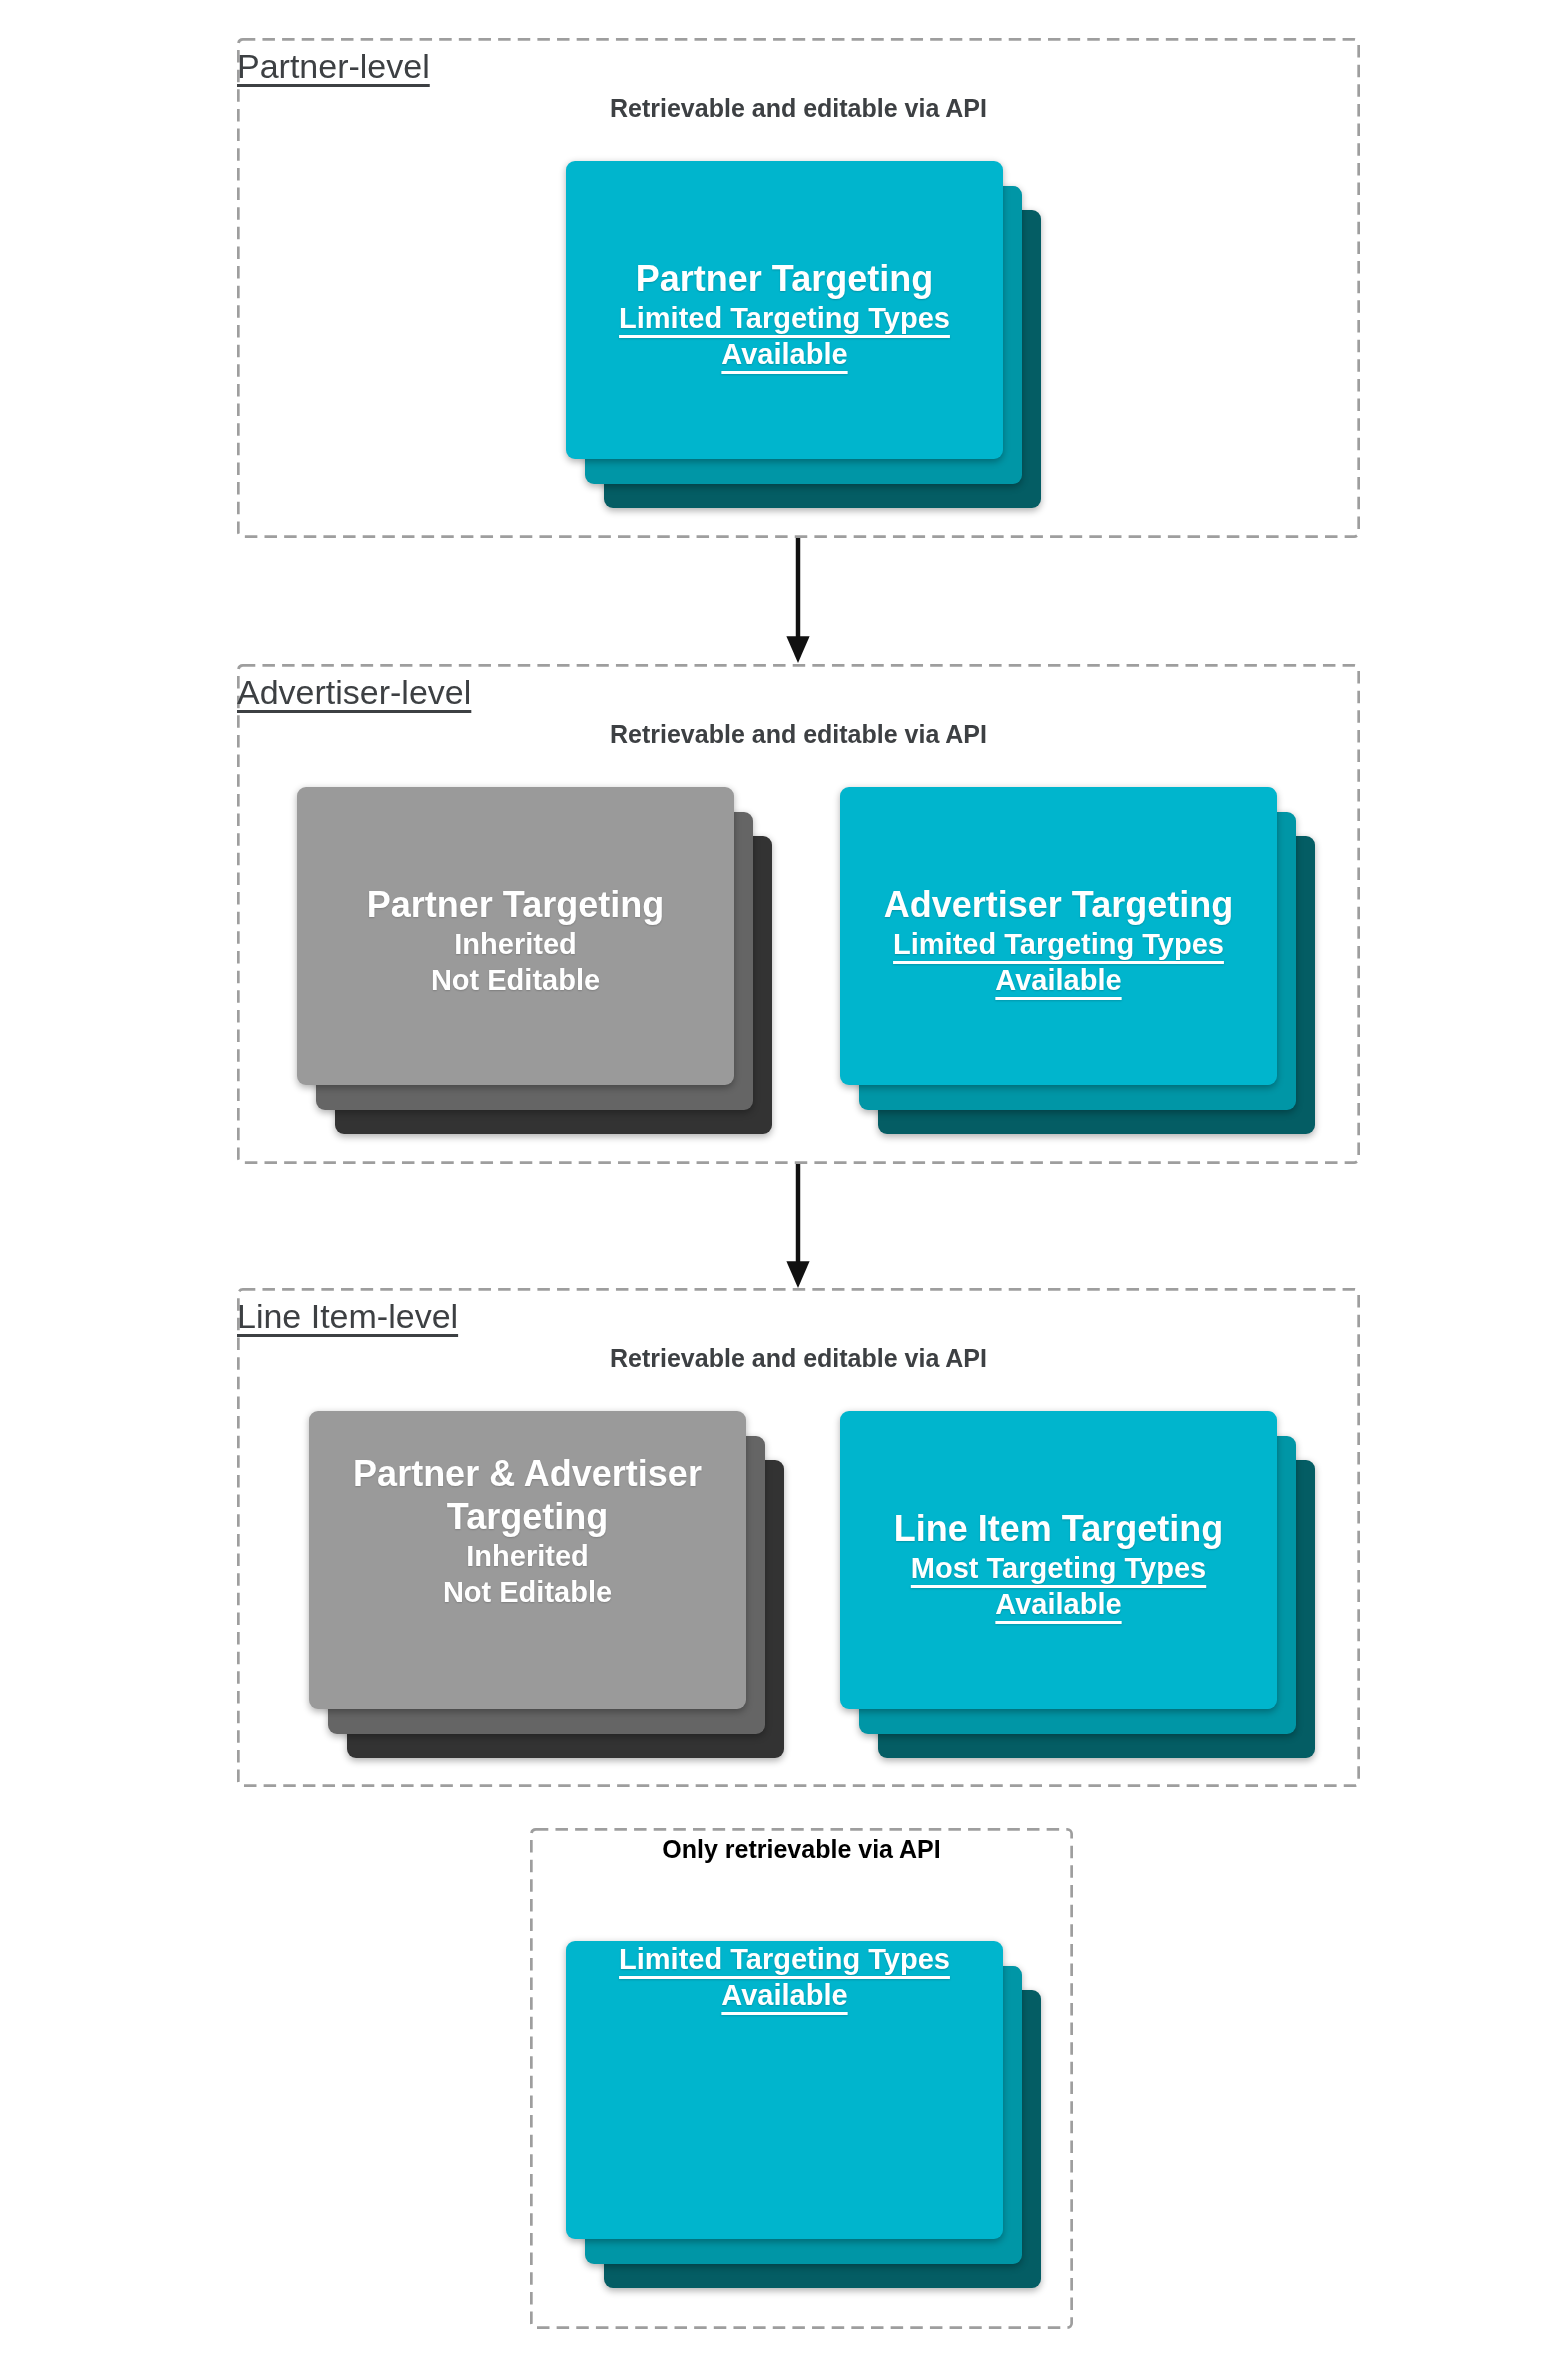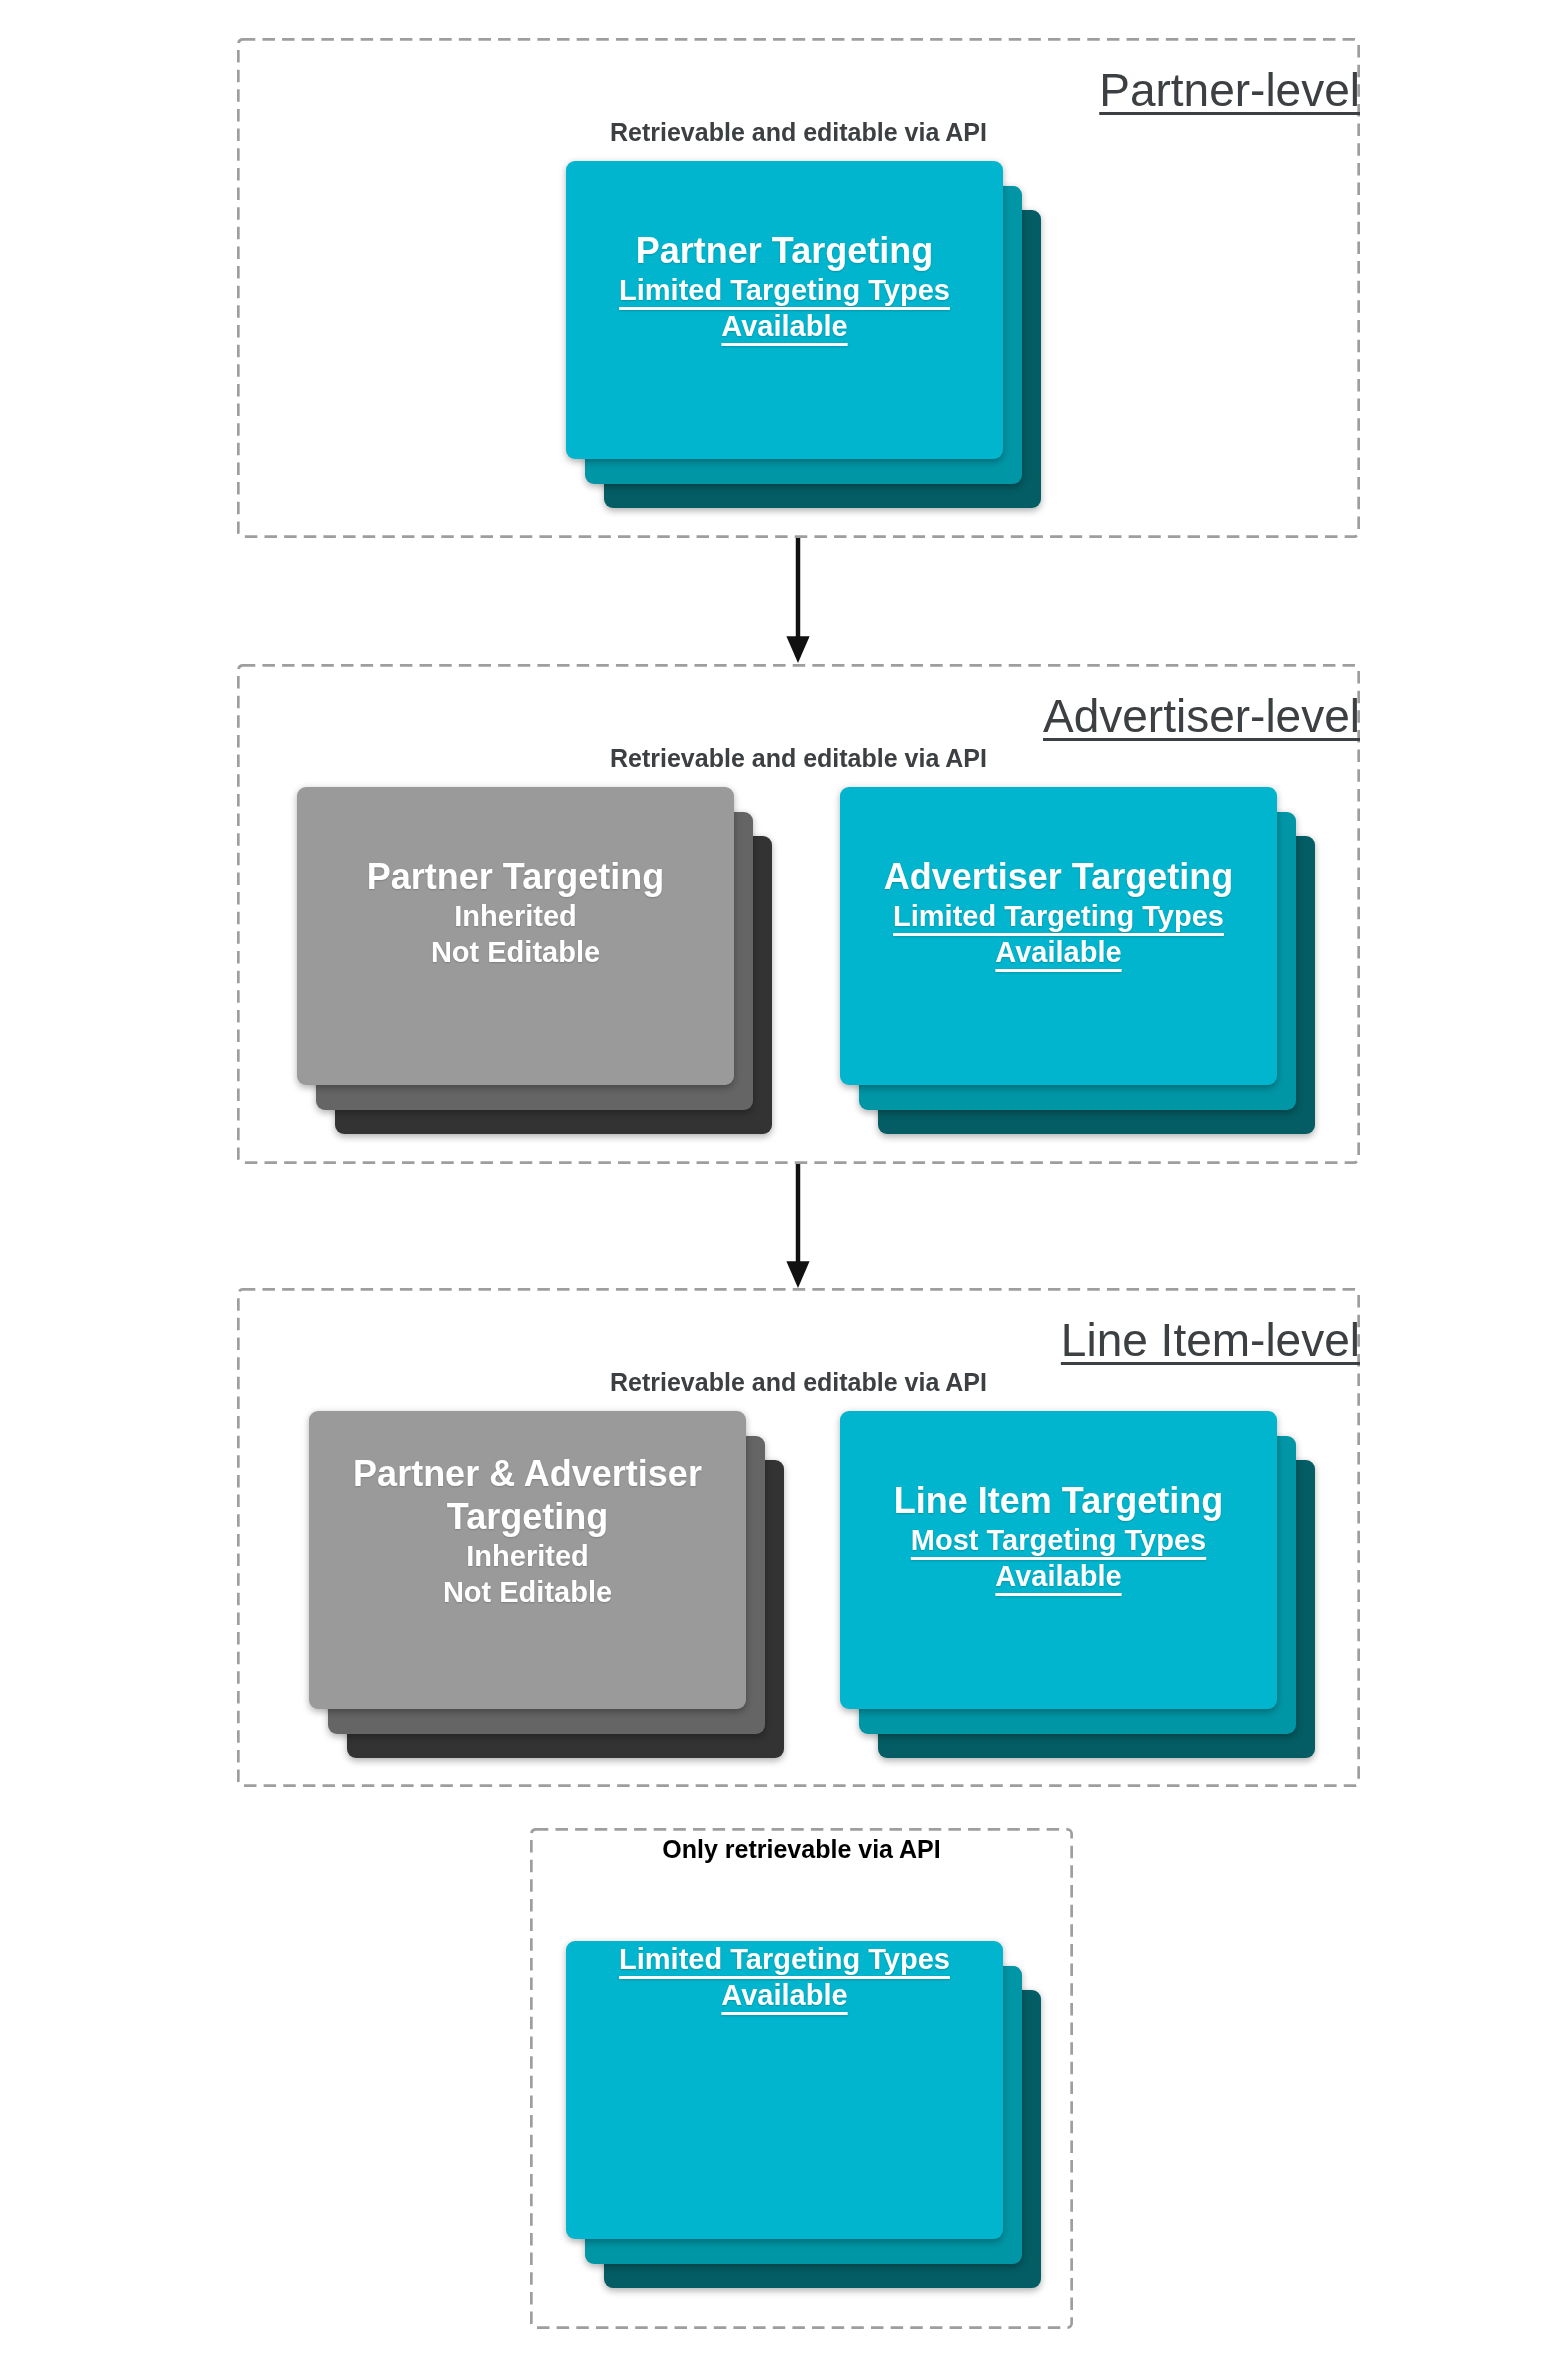--- a/index.html
+++ b/index.html
@@ -7,22 +7,22 @@
     width:1567px;height:2366px;position:relative;
     font-family:"Liberation Sans", sans-serif;
     color:#3d4043;
   }
   .canvas{position:absolute;inset:0;}
 
   
   .panel{position:absolute;background:#ffffff;}
   .panel > svg.dash{position:absolute;left:0;top:0;pointer-events:none;}
   .panel .ttl{
-    position:relative;margin-top:32px;text-align:right;
-    font-size:46px;line-height:41px;font-weight:400;color:#3d4043;
+    position:relative;margin-top:8px;text-align:left;
+    font-size:34px;line-height:41px;font-weight:400;color:#3d4043;
     text-decoration:underline;text-decoration-thickness:2.7px;text-underline-offset:6.3px;
   }
   .panel .sub{
     position:relative;text-align:center;
     font-size:25px;line-height:43px;font-weight:700;color:#3d4043;
   }
   .panel .sub.red{color:#000000;}
 
   
   .stack{position:absolute;width:474px;height:347px;}
@@ -35,21 +35,21 @@
   .cyan  .front{background:#00b5cd;}
   .cyan  .mid  {background:#0096a6;}
   .cyan  .back {background:#045d64;}
   .gray  .front{background:#9a9a9a;}
   .gray  .mid  {background:#656565;}
   .gray  .back {background:#333333;}
 
   .card-text{position:absolute;left:0;top:0;width:437px;height:298px;
              text-align:center;color:#ffffff;}
   .card-text .h{
-    padding:68px 16px 0 16px;font-size:36px;line-height:43px;font-weight:700;
+    padding:96px 16px 0 16px;font-size:36px;line-height:43px;font-weight:700;
     text-shadow:0 0.9px 1.8px rgba(0,0,0,0.18);
   }
   .card-text.two-line .h{padding-top:41px;}
   .card-text .b{
     font-size:29px;line-height:36px;font-weight:700;
     text-shadow:0 0.9px 1.8px rgba(0,0,0,0.18);
   }
   .u span{text-decoration:underline;text-decoration-thickness:2.7px;text-underline-offset:7.1px;}
 
   

